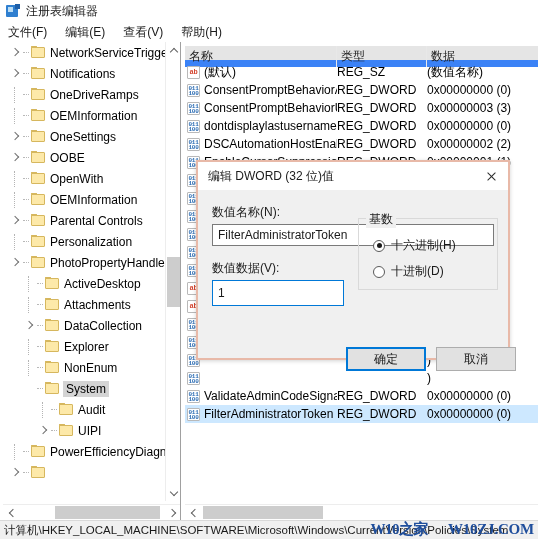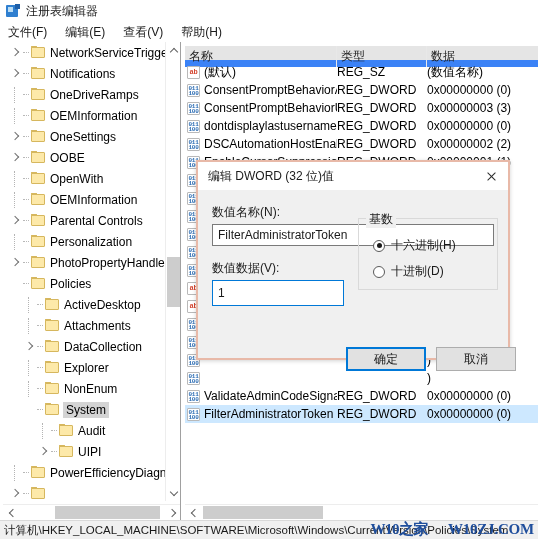--- a/index.html
+++ b/index.html
@@ -620,30 +620,20 @@
           </div>
           <div class="tree-row">
             <div class="indent" style="width: 4px;"></div>
             <div class="tw has"></div>
             <div class="dotline"></div>
             <div class="folder">
               <div class="f-tab"></div>
               <div class="f-back"></div>
             </div>
             <span class="tree-label">PhotoPropertyHandler</span>
-          </div>
-          <div class="tree-row">
-            <div class="indent" style="width: 4px;"></div>
-            <div class="tw open"></div>
-            <div class="dotline"></div>
-            <div class="folder">
-              <div class="f-tab"></div>
-              <div class="f-back"></div>
-            </div>
-            <span class="tree-label">Policies</span>
           </div>
           <div class="tree-row">
             <div class="indent" style="width: 18px;"></div>
             <div class="tw dots"></div>
             <div class="dotline"></div>
             <div class="folder">
               <div class="f-tab"></div>
               <div class="f-back"></div>
             </div>
             <span class="tree-label">ActiveDesktop</span>

